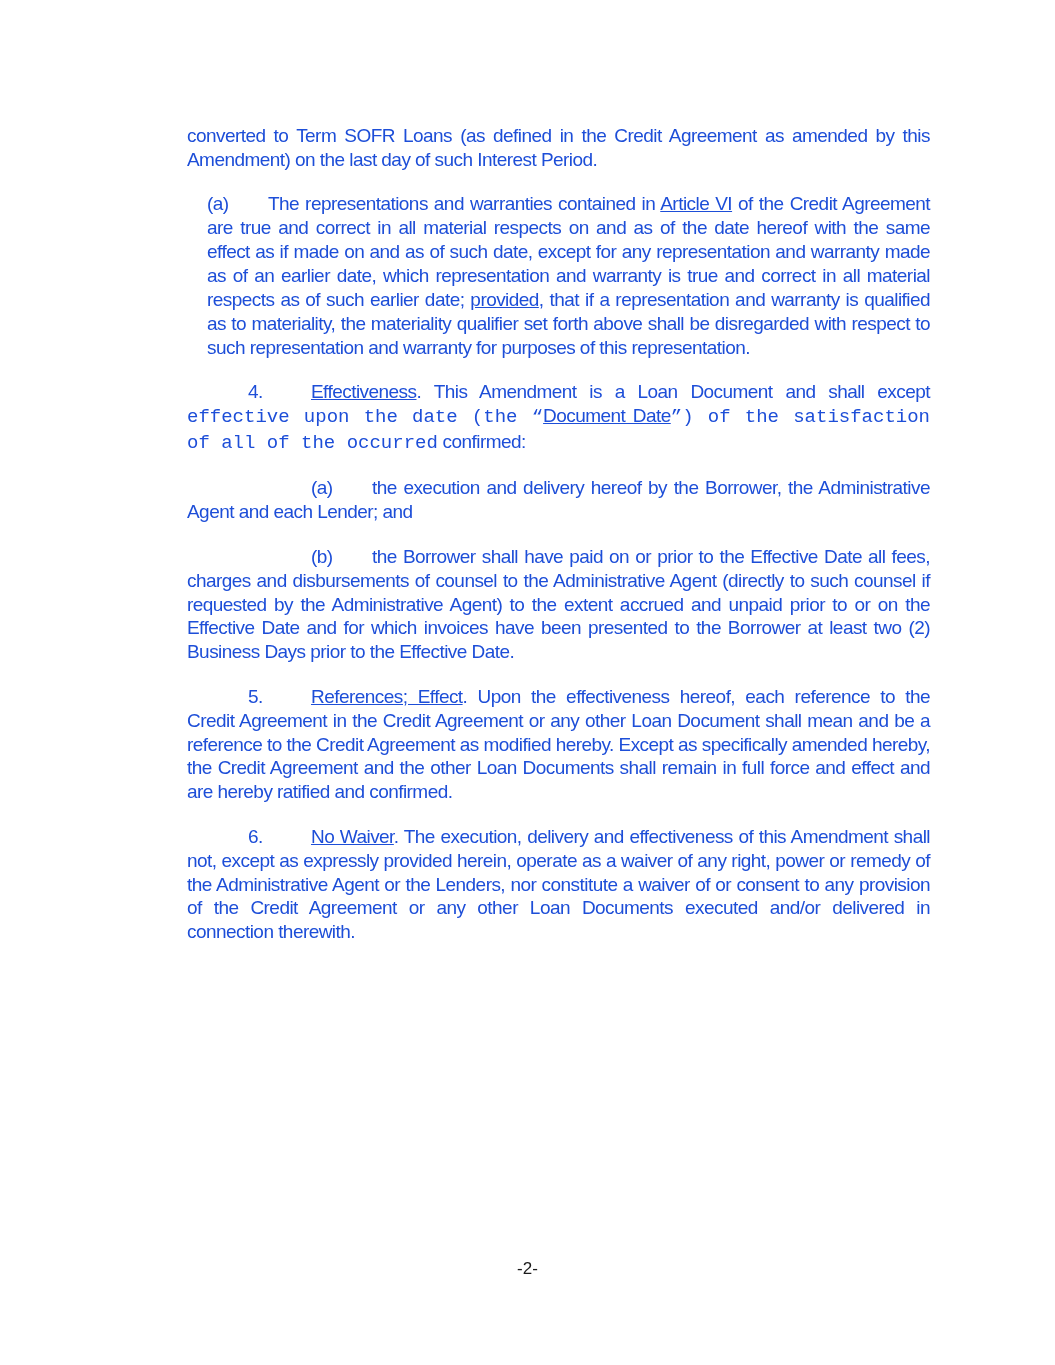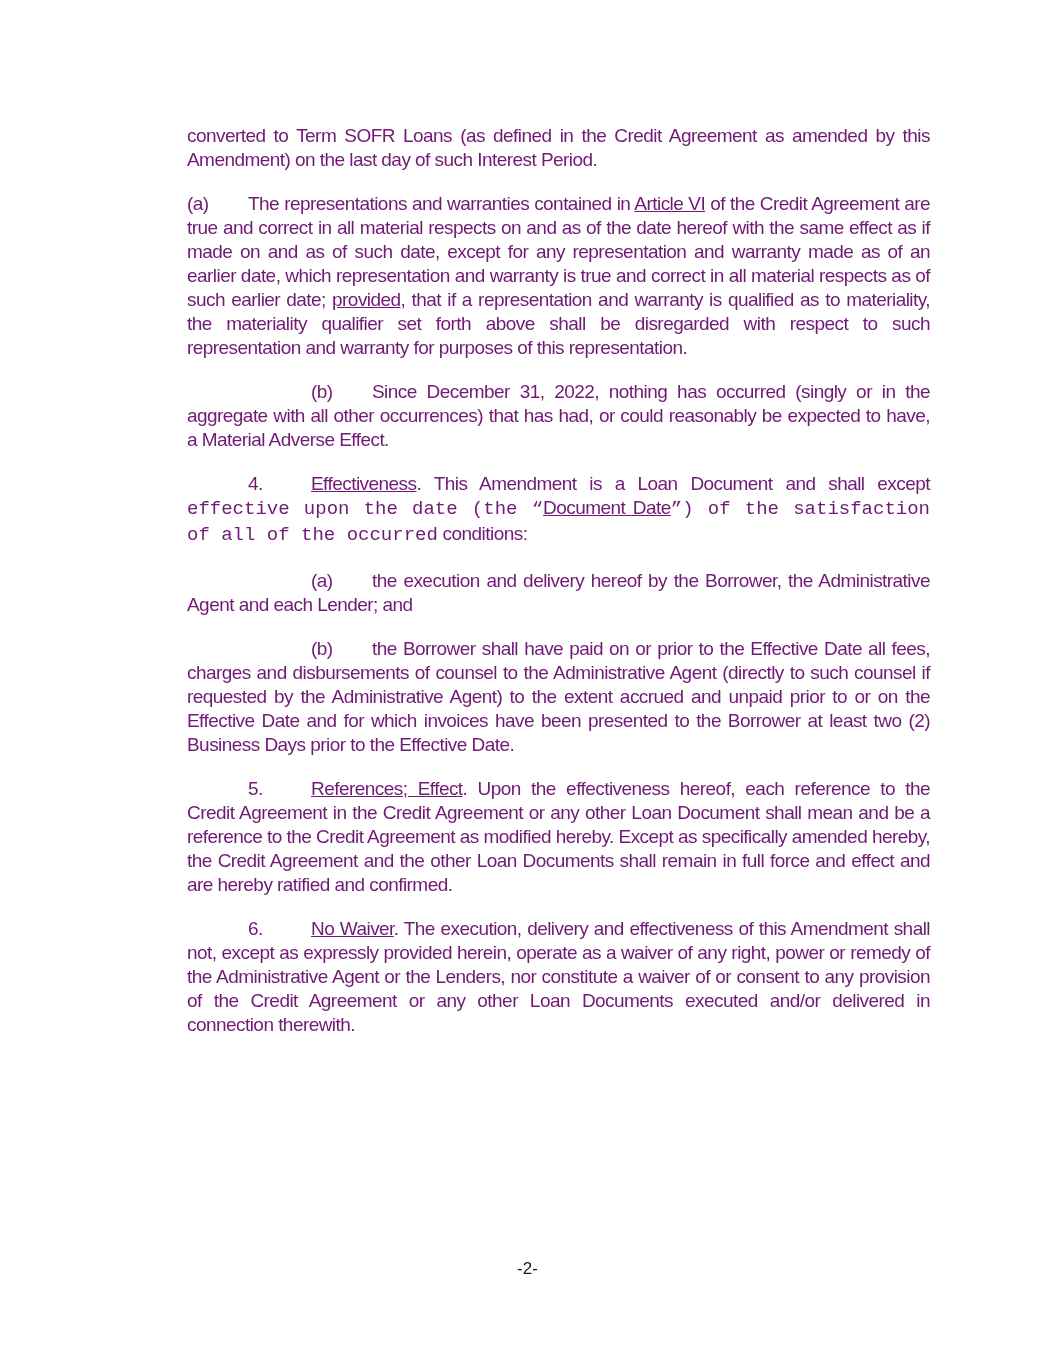--- a/index.html
+++ b/index.html
@@ -1,20 +1,20 @@
 <!DOCTYPE html>
 <html><head>
 <meta charset="utf-8">
 <style>
   html, body { margin: 0; padding: 0; background: #ffffff; }
   body { width: 1055px; height: 1365px; position: relative; overflow: hidden; }
   .page {
     position: absolute; left: 187px; top: 124px; width: 743px;
     font-family: "Liberation Sans", sans-serif; font-size: 19px; line-height: 23.9px;
-    color: #701a75; letter-spacing: -0.55px;
+    color: #1d4ed8; letter-spacing: -0.55px;
   }
   .p { text-align: justify; margin: 0 0 20.5px 0; }
   .p .ul { text-decoration: underline; }
   .num { display: inline-block; width: 63px; text-align: left; }
   .sec-indent { padding-left: 61px; }
   .sub-indent { padding-left: 124px; }
   .lbl { display: inline-block; width: 61px; }
   .serif { font-family: Liberation Mono, monospace; letter-spacing: 0; font-size: 19px; }
   .footer {
     position: absolute; left: 0; width: 1055px; top: 1259px; text-align: center;
@@ -22,32 +22,29 @@
   }
 </style>
 </head>
 <body>
 
 <div class="page">
 
   <p class="p">converted to Term SOFR Loans (as defined in the Credit Agreement as amended by this Amendment) on the last day of such Interest Period.</p>
 
 
-  <p class="p sub-indent" style="text-indent:0;">
+  <p class="p sub-indent" style="text-indent:0;margin-left:20px;">
     <span class="lbl">(a)</span><span>The representations and warranties contained in </span><span class="ul">Article VI</span><span> of the Credit Agreement are true and correct in all material respects on and as of the date hereof with the same effect as if made on and as of such date, except for any representation and warranty made as of an earlier date, which representation and warranty is true and correct in all material respects as of such earlier date; </span><span class="ul">provided</span><span>, that if a representation and warranty is qualified as to materiality, the materiality qualifier set forth above shall be disregarded with respect to such representation and warranty for purposes of this representation.</span>
   </p>
 
-  <p class="p sub-indent">
-    <span class="lbl">(b)</span><span>Since December 31, 2022, nothing has occurred (singly or in the aggregate with all other occurrences) that has had, or could reasonably be expected to have, a Material Adverse Effect.</span>
-  </p>
 
 
   <p class="p sec-indent">
     <span class="num">4.</span><span class="ul">Effectiveness</span><span>.  This Amendment is a Loan Document and shall except </span><span class="serif">effective upon the date (the “</span><span class="ul">Document Date</span><span class="serif">”) of the satisfaction of all of the occurred</span>
-    <span>conditions:</span>
+    <span>confirmed:</span>
   </p>
 
   <p class="p sub-indent">
     <span class="lbl">(a)</span><span>the execution and delivery hereof by the Borrower, the Administrative Agent and each Lender; and</span>
   </p>
 
   <p class="p sub-indent">
     <span class="lbl">(b)</span><span>the Borrower shall have paid on or prior to the Effective Date all fees, charges and disbursements of counsel to the Administrative Agent (directly to such counsel if requested by the Administrative Agent) to the extent accrued and unpaid prior to or on the Effective Date and for which invoices have been presented to the Borrower at least two (2) Business Days prior to the Effective Date.</span>
   </p>
 

